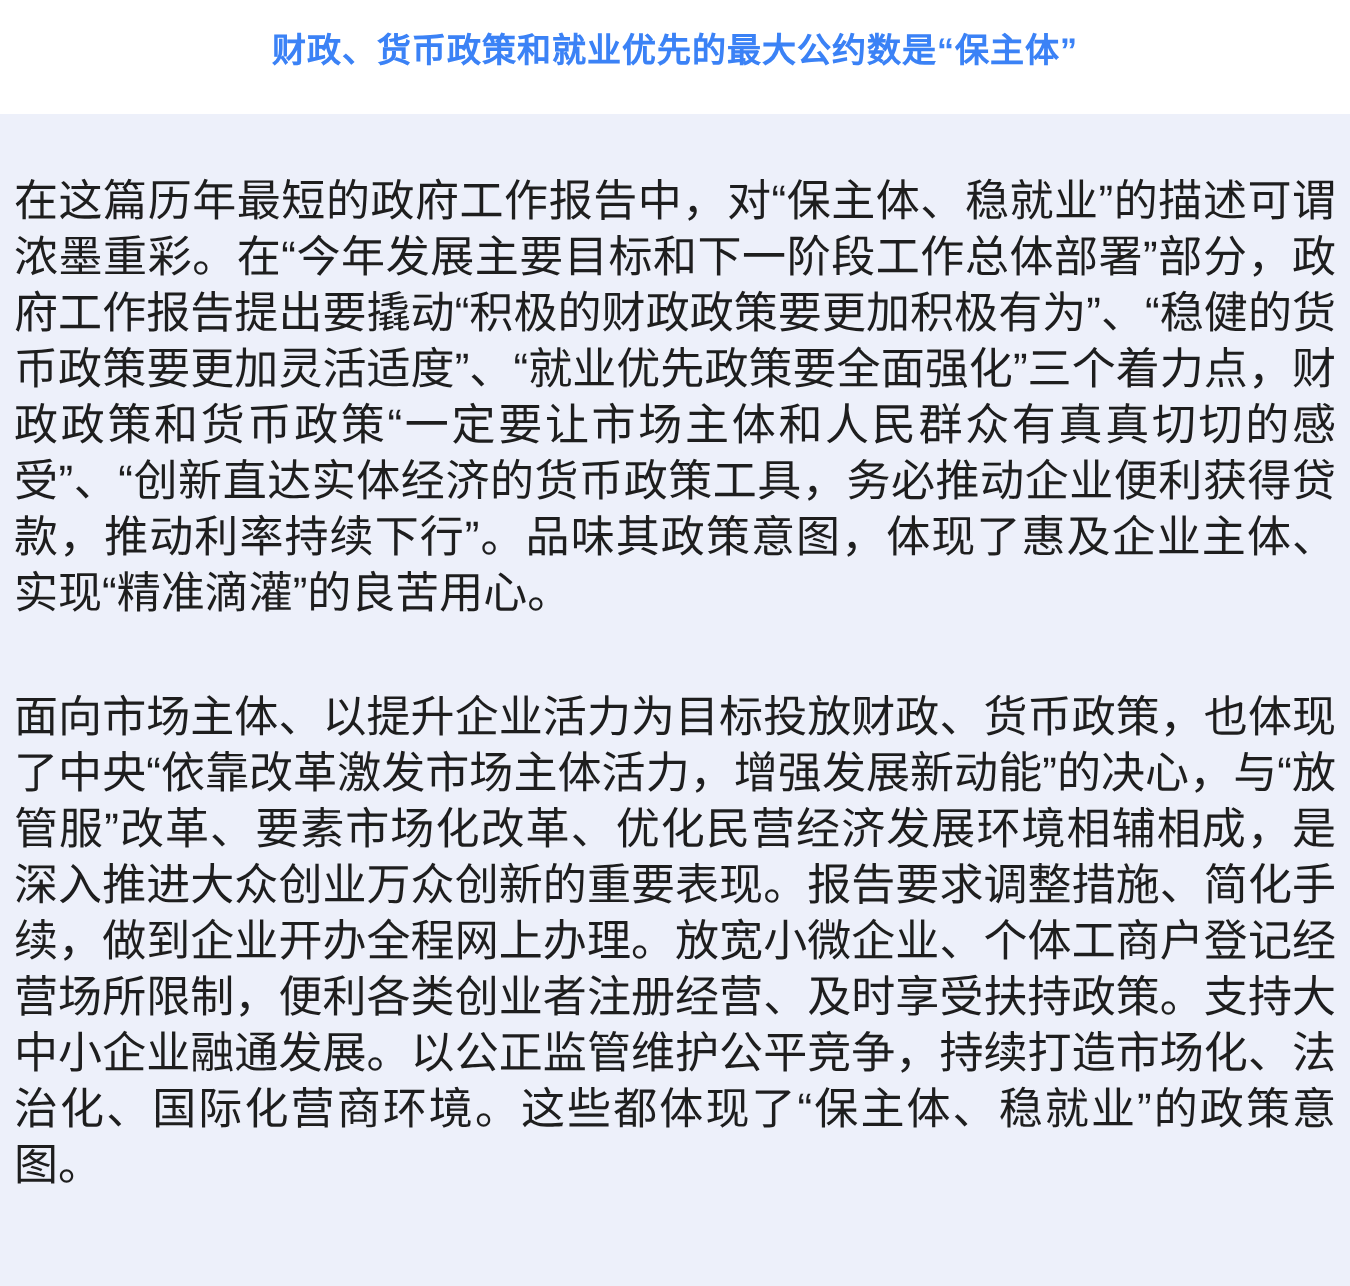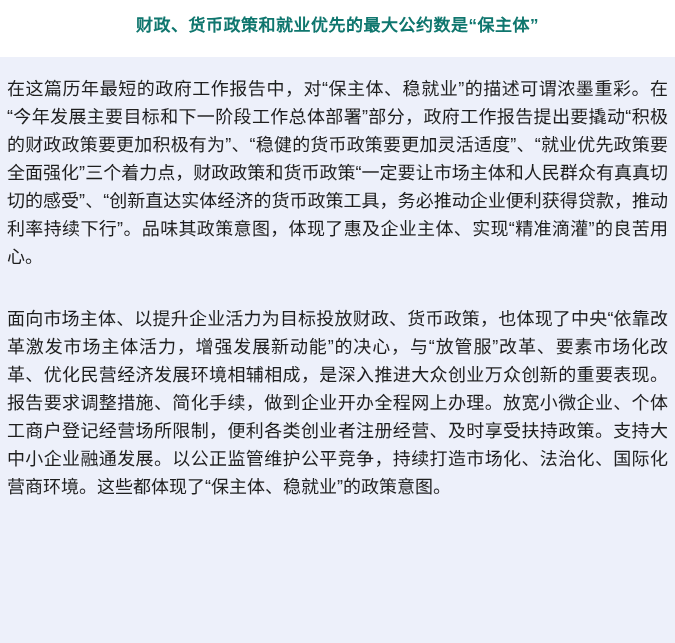--- a/index.html
+++ b/index.html
@@ -16,31 +16,31 @@
   }
   .title-bar {
     background: #ffffff;
     padding: 13px 12px 18px 12px;
   }
   .article-title {
     margin: 0;
     font-size: 17px;
     font-weight: bold;
     line-height: 26px;
-    color: #0f766e;
+    color: #3b82f6;
     text-align: center;
     letter-spacing: 0.5px;
   }
   .article-body {
     background: #edf0fa;
     padding: 18px 7px 10px 7px;
   }
   .paragraph {
-    margin: 0 0 34px 0;
-    font-size: 18px;
+    margin: 12px 0 34px 0;
+    font-size: 22px;
     line-height: 28px;
     color: #1e1e1e;
     text-align: justify;
     text-justify: inter-ideograph;
     word-break: break-all;
   }
   .paragraph:last-child {
     margin-bottom: 0;
   }
 </style>

